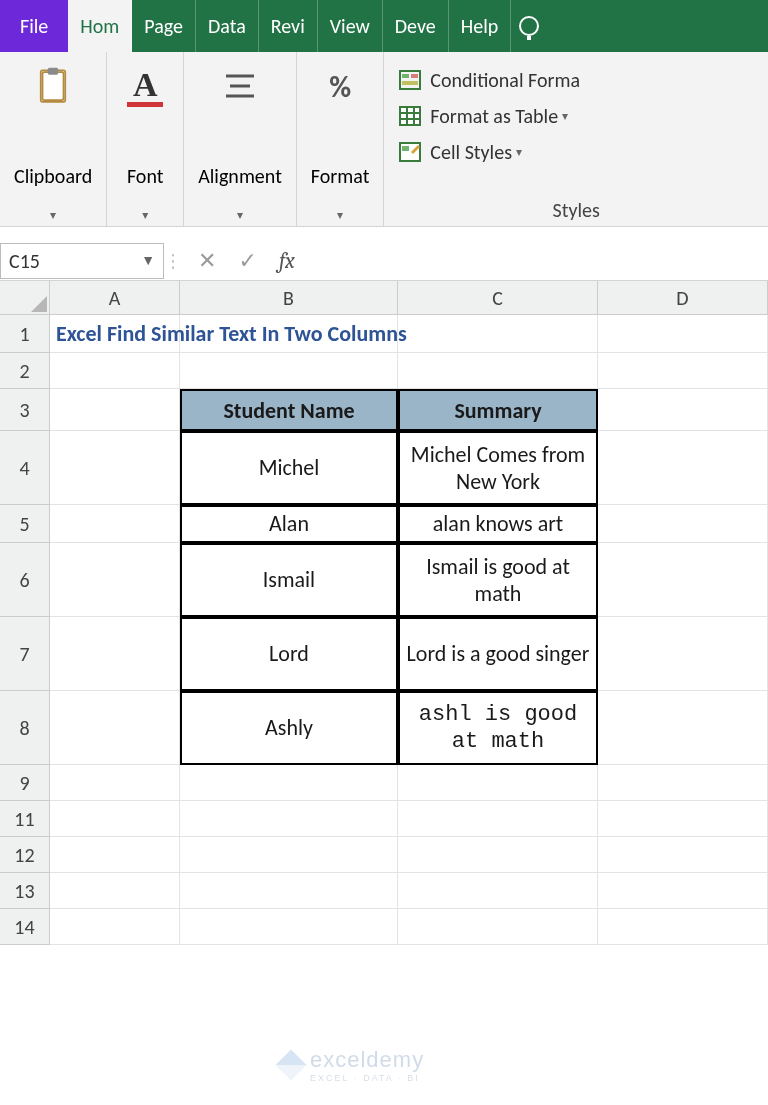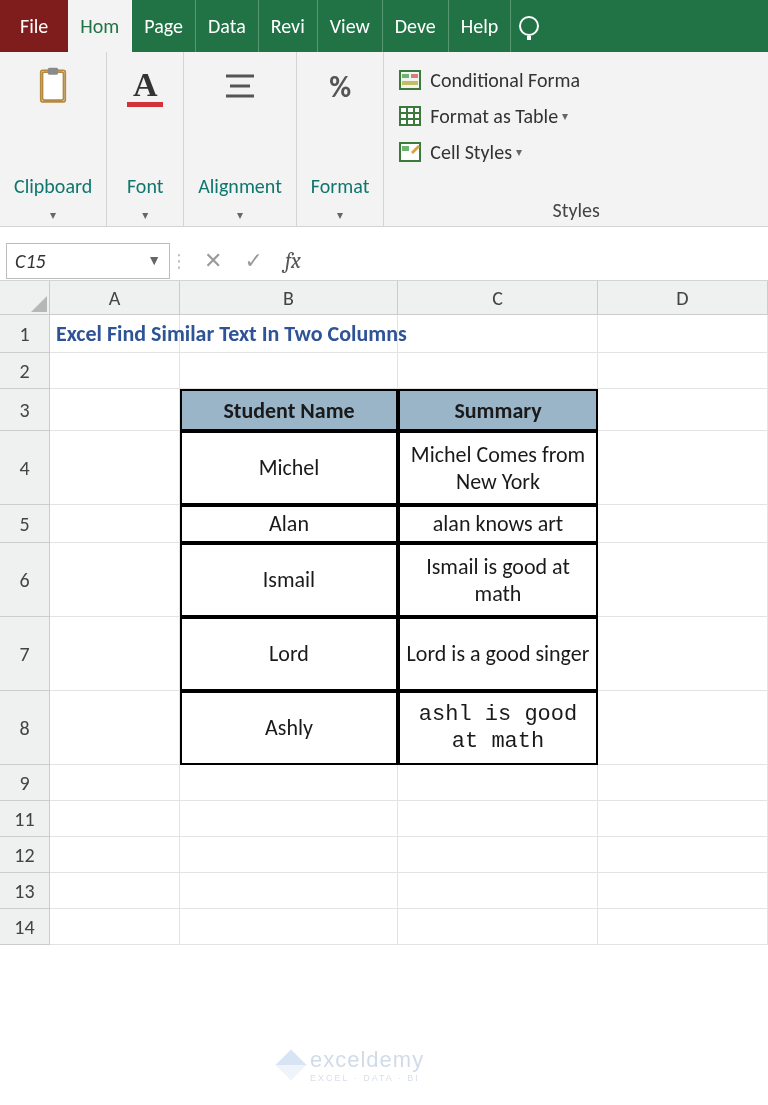--- a/index.html
+++ b/index.html
@@ -20,21 +20,21 @@
     color: #fff;
   }
   .tab {
     padding: 0 12px;
     display: flex;
     align-items: center;
     font-size: 20px;
     border-right: 1px solid rgba(255,255,255,.25);
     cursor: pointer;
   }
-  .tab.file { background: #7f1d1d; font-weight: 400; padding: 2px 20px; border-right: none;}
+  .tab.file { background: #6d28d9; font-weight: 400; padding: 2px 20px; border-right: none;}
   .tab.active { background: #f3f3f3; color: #217346; font-weight: 400; }
   .tab.tell { border-right: none; padding: 0 8px; }
   .tell-bulb { width: 20px; height: 20px; border:2px solid #fff; border-radius:50%; position:relative;}
   .tell-bulb:after{content:"";position:absolute;bottom:-6px;left:6px;width:4px;height:4px;background:#fff;}
   
   .ribbon {
     background: #f3f3f3;
     border-bottom: 1px solid #d4d4d4;
     display: flex;
     align-items: stretch;
@@ -48,21 +48,21 @@
     justify-content: flex-start;
     padding: 10px 14px 4px 14px;
     position: relative;
   }
   .group-icon {
     width: 48px; height: 48px;
     display:flex; align-items:center; justify-content:center;
     font-size: 32px; color:#505050;
     margin-bottom: 4px;
   }
-  .group-label { font-size: 20px; color:#0f766e; margin-top: auto; margin-bottom: 10px;}
+  .group-label { font-size: 20px; color:#000000; margin-top: auto; margin-bottom: 20px;}
   .group-drop { font-size: 12px; color:#666; }
   .styles-group {
     flex:1;
     display:flex; flex-direction:column;
     padding: 10px 4px 4px 14px;
     align-items:flex-start;
     position:relative;
   }
   .styles-item {
     display:flex; align-items:center;
@@ -80,23 +80,21 @@
     background:#fff;
     padding-top:14px;
   }
   .namebox {
     width: 164px; height:36px;
     border:1px solid #bcbcbc;
     display:flex; align-items:center;
     padding: 0 8px;
     font-size: 20px; color:#333;
     background:#fff;
-    margin-left: 6px;
     justify-content:space-between;
-    font-style:italic;
   }
   .nb-drop { color:#666; font-size:14px;}
   .fx-btns { display:flex; align-items:center; gap: 22px; padding: 0 20px; color:#9a9a9a; font-size:22px;}
   .fx-label { font-style: italic; font-family: "Cambria","Times New Roman",serif; color:#555; font-size:22px;}
   .formula-input { flex:1; height:36px; border:none; outline:none; font-size:20px; padding:0 6px;}
   .vgrip { width:14px; color:#bbb; font-size:18px; text-align:center;}
   
   .sheet { display:flex; height: calc(1105px - 52px - 175px - 54px); position:relative;}
   .corner { width:50px; height:34px; background:#eef1f0; border-right:1px solid #ccc; border-bottom:1px solid #ccc; position:relative;}
   .corner:after{content:"";position:absolute;right:2px;bottom:2px;border-style:solid;border-width:0 0 16px 16px;border-color:transparent transparent #b7b7b7 transparent;}

